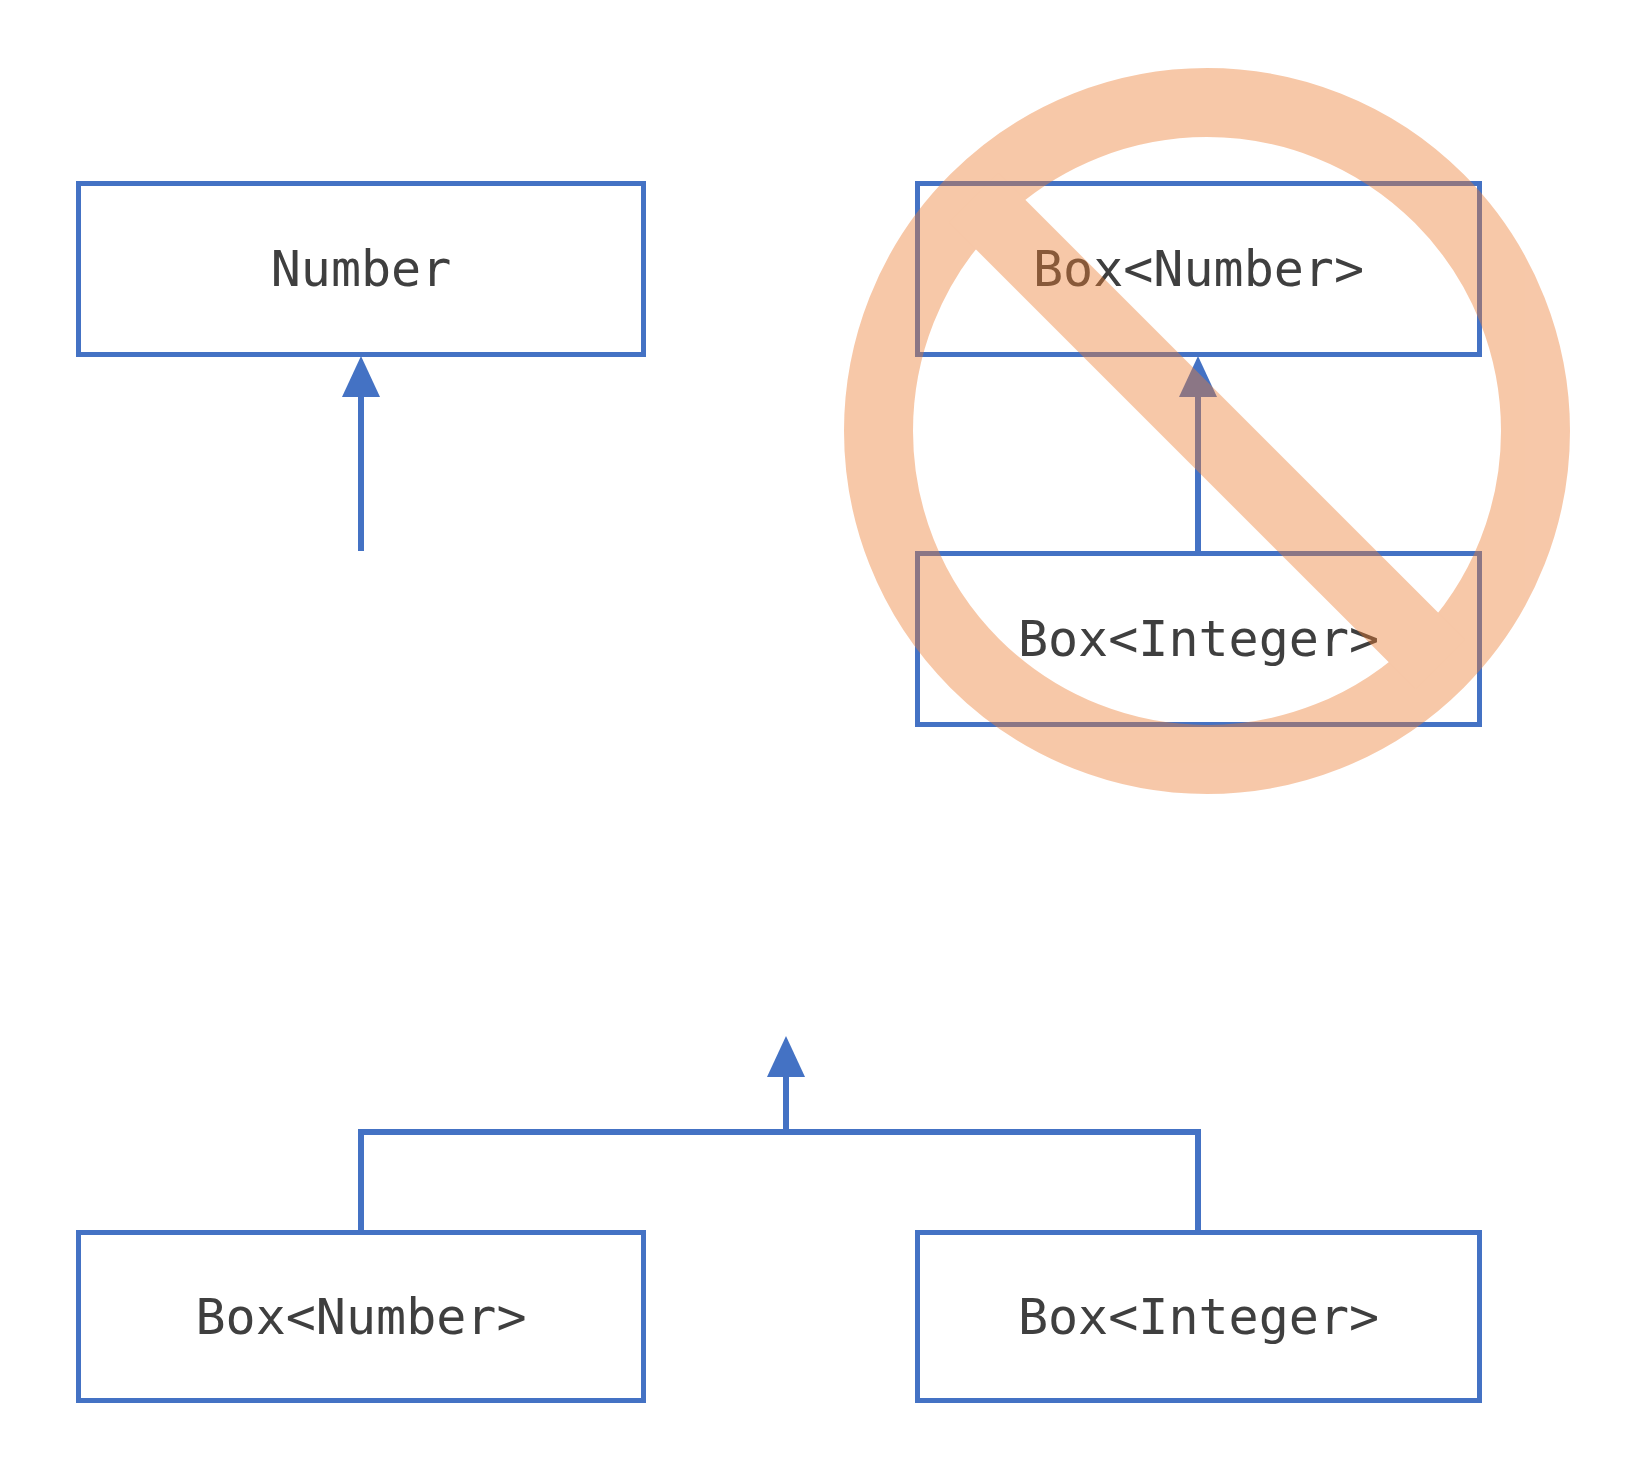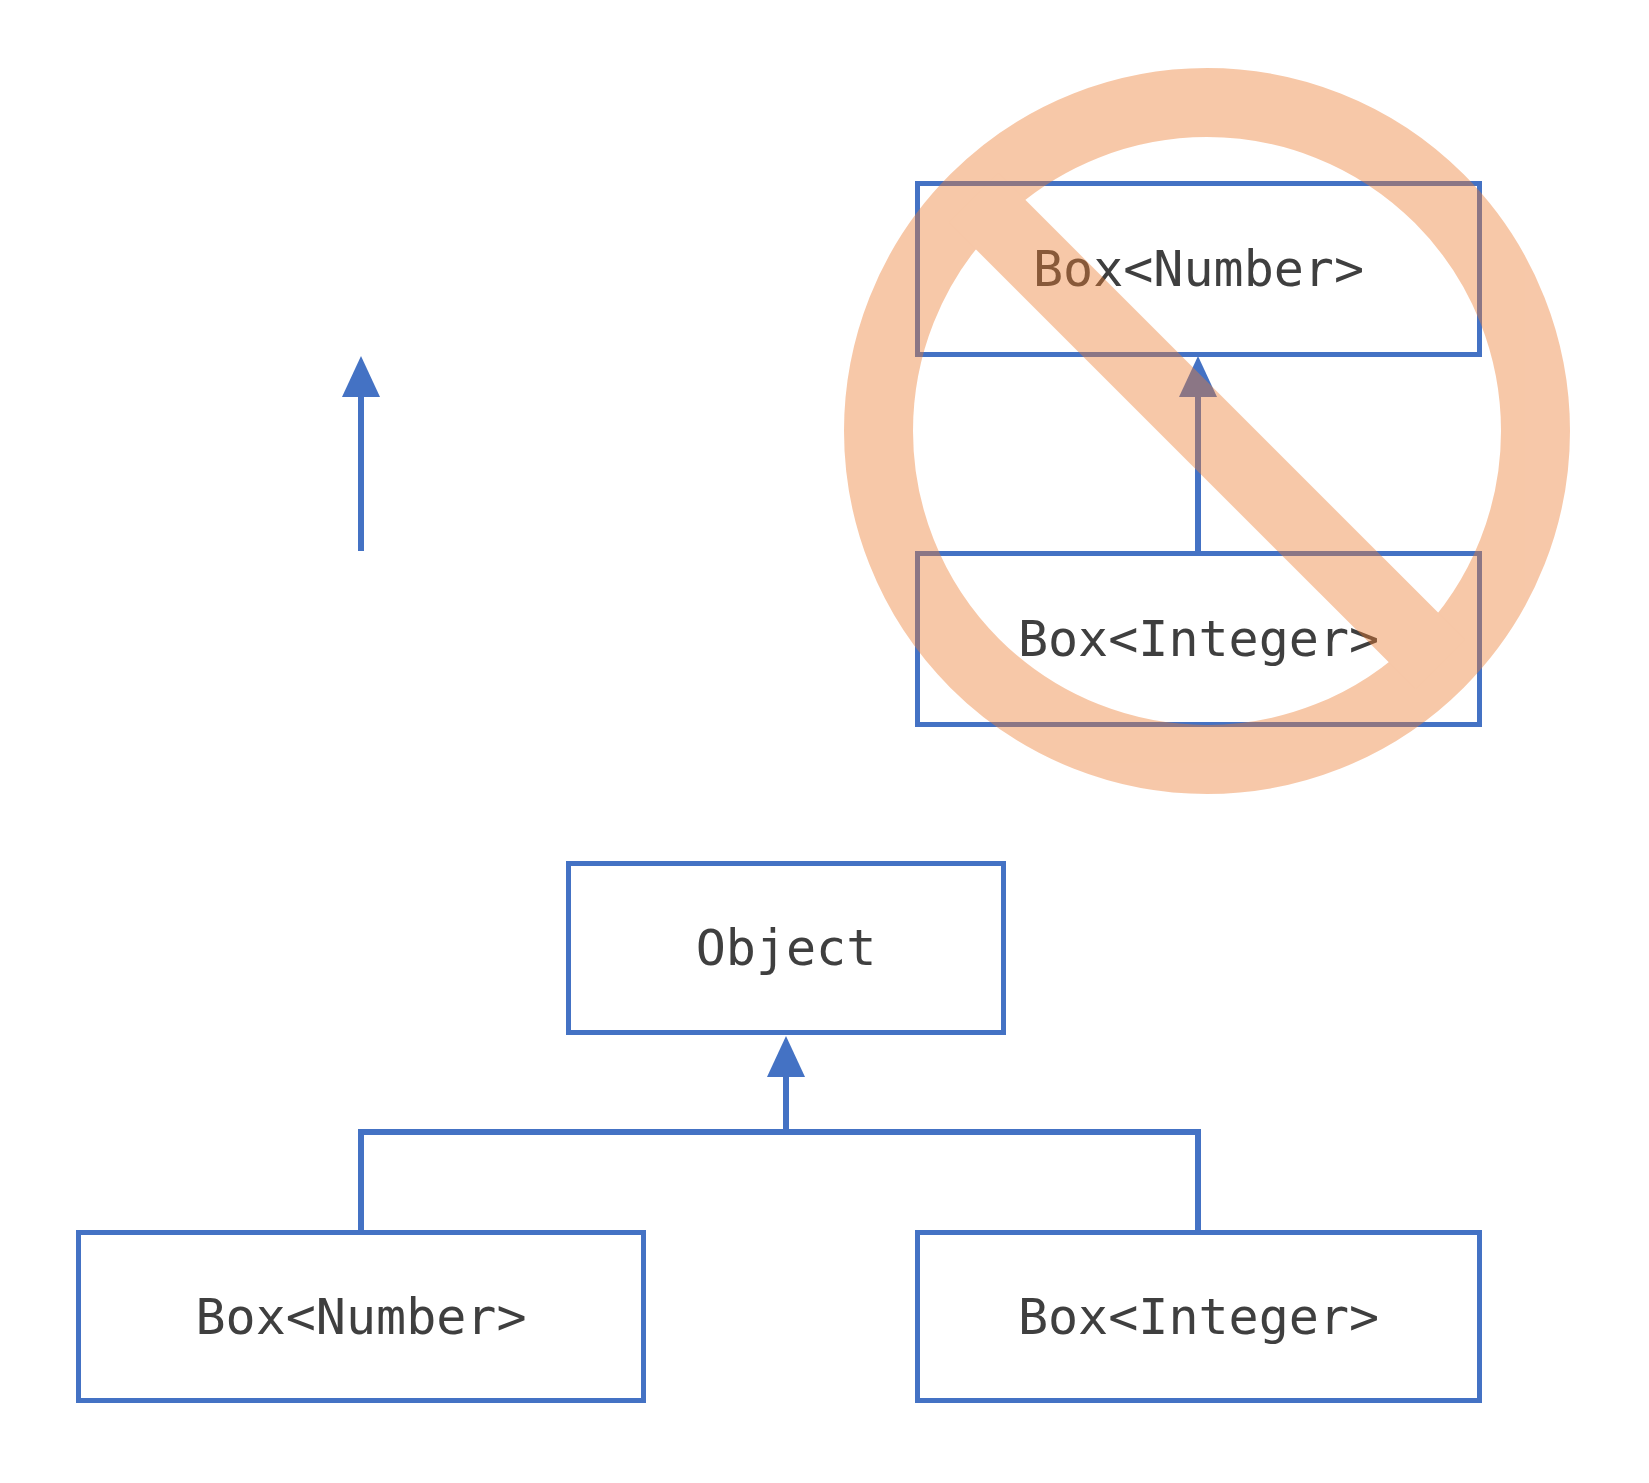--- a/index.html
+++ b/index.html
@@ -48,31 +48,31 @@
   .arrow-head{fill:var(--line-blue);stroke:none;}
   .prohibition{opacity:var(--prohib-op);}
   .no-ring{fill:none;stroke:var(--orange);stroke-width:69;}
   .no-slash{fill:var(--orange);stroke:none;}
 </style>
 </head>
 <body>
 
 <div class="canvas">
 
+  <div class="node" id="n-tl-parent">
+    <span class="node-label">Number</span>
+  </div>
 
   <div class="node" id="n-tr-parent">
     <span class="node-label">Box&lt;Number&gt;</span>
   </div>
   <div class="node" id="n-tr-child">
     <span class="node-label">Box&lt;Integer&gt;</span>
   </div>
 
-  <div class="node" id="n-b-parent">
-    <span class="node-label">Object</span>
-  </div>
   <div class="node" id="n-b-left">
     <span class="node-label">Box&lt;Number&gt;</span>
   </div>
   <div class="node" id="n-b-right">
     <span class="node-label">Box&lt;Integer&gt;</span>
   </div>
 
   <svg class="overlay" width="1649" height="1483" viewBox="0 0 1649 1483" xmlns="http://www.w3.org/2000/svg">
 
     <g>

